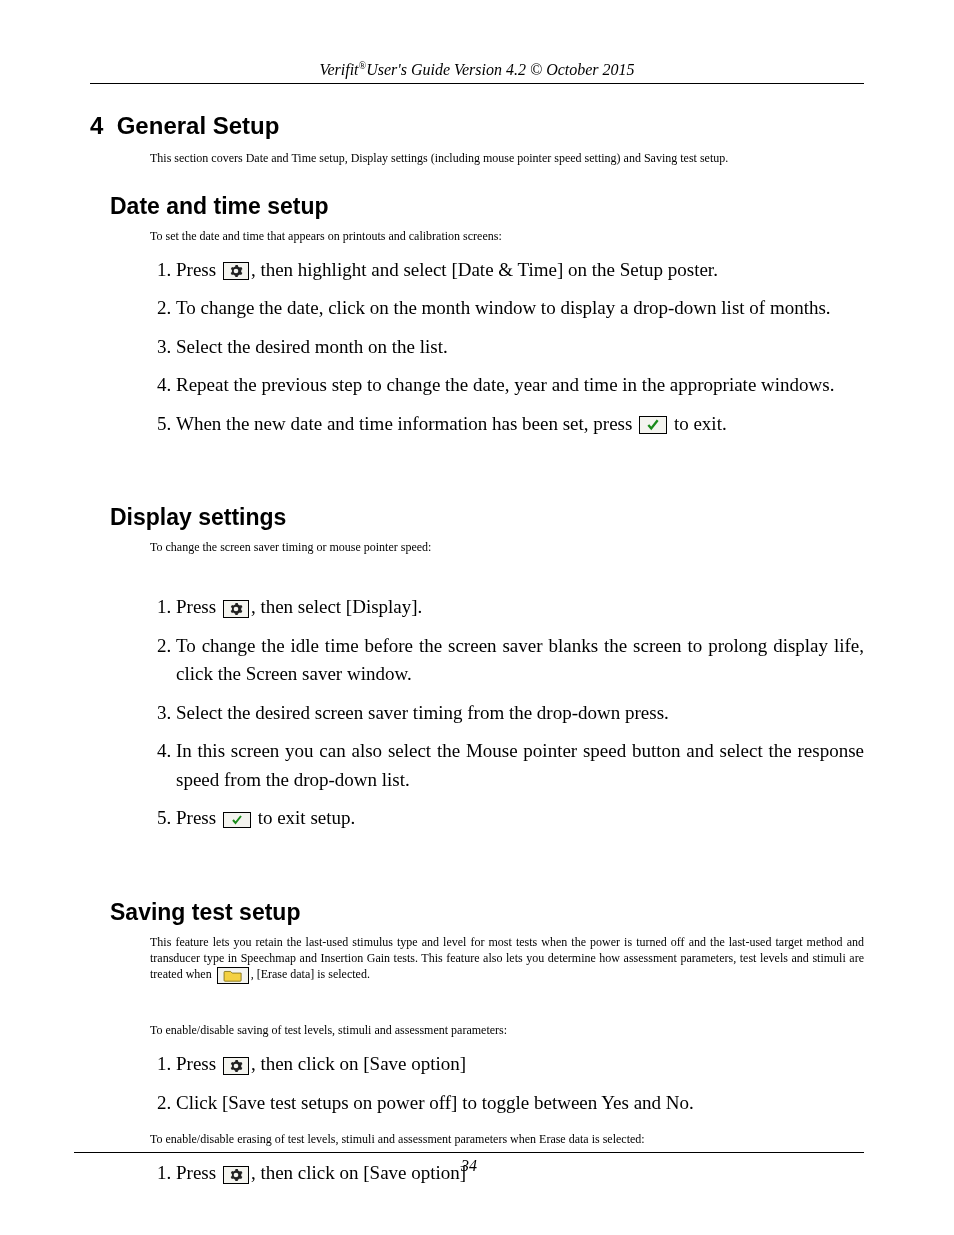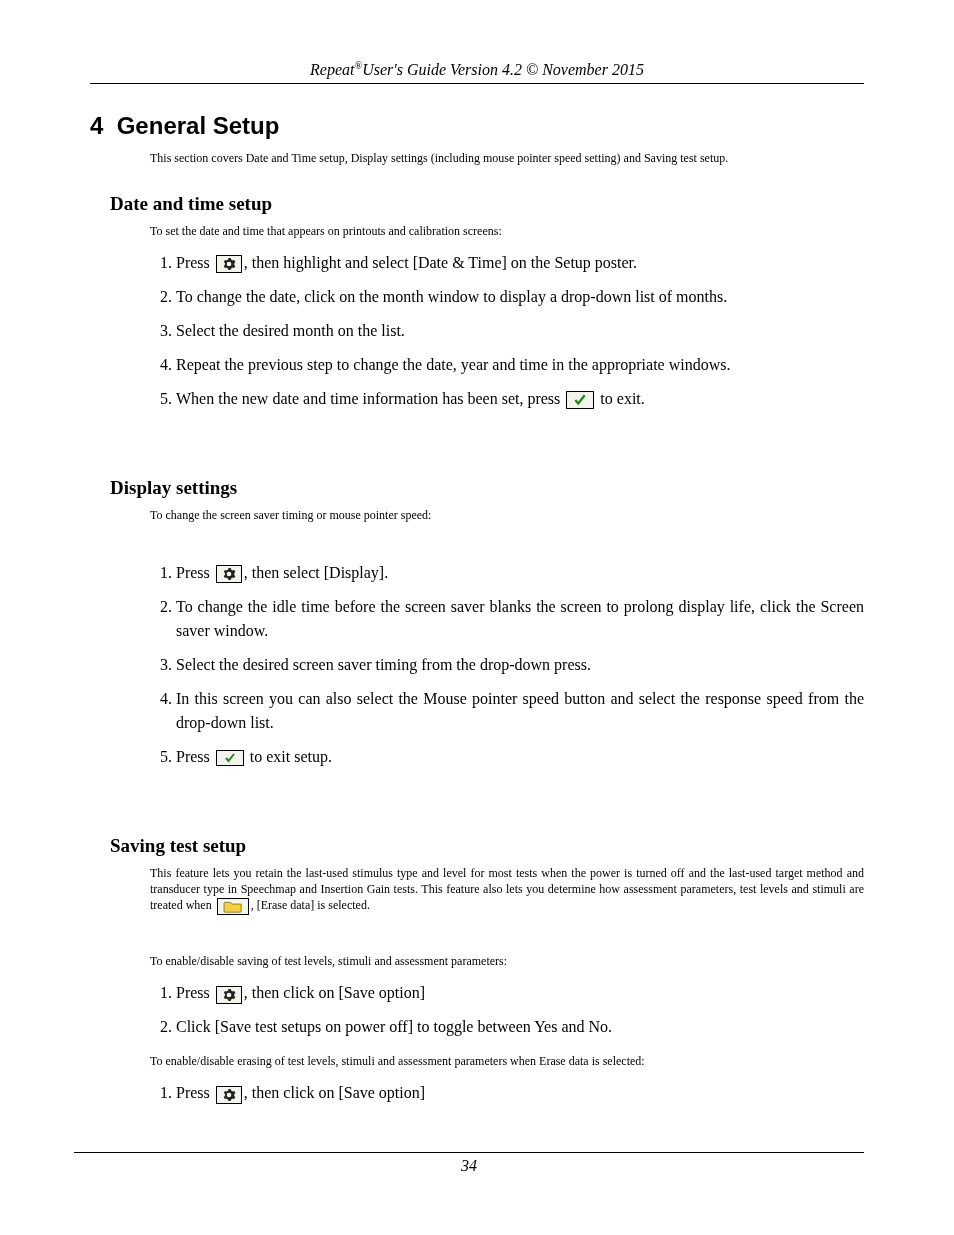--- a/index.html
+++ b/index.html
@@ -30,33 +30,33 @@
     font-size: 10px;
     font-style: italic;
   }
   .chapter-title {
     font-family: Arial, Helvetica, sans-serif;
     font-weight: bold;
     font-size: 24px;
     margin: 22px 0 10px 0;
   }
   .section-title {
-    font-family: Liberation Serif, serif;
+    font-family: Liberation Sans, sans-serif;
     font-weight: bold;
-    font-size: 19px;
+    font-size: 23px;
     margin: 26px 0 8px 20px;
   }
   .body-text {
     font-size: 12px;
     margin: 0 0 12px 60px;
     text-align: justify;
     line-height: 1.35;
   }
   ol.steps {
-    font-size: 16px;
+    font-size: 19px;
     margin: 0 0 14px 60px;
     padding-left: 26px;
     text-align: justify;
   }
   ol.steps li {
     margin-bottom: 10px;
     line-height: 1.5;
   }
   .icon-box {
     display: inline-block;
@@ -85,21 +85,21 @@
   .gap {
     height: 26px;
   }
 </style>
 </head>
 <body>
 
 <div class="page">
 
   <div class="header">
-    <span>Repeat</span><span class="sup">®</span><span>User's Guide Version 4.2 © November 2015</span>
+    <span>Verifit</span><span class="sup">®</span><span>User's Guide Version 4.2 © October 2015</span>
   </div>
 
   <h1 class="chapter-title">
     <span>4</span>&nbsp;&nbsp;<span>General Setup</span>
   </h1>
 
   <p class="body-text">This section covers Date and Time setup, Display settings (including mouse pointer speed setting) and Saving test setup.</p>
 
   <h2 class="section-title">Date and time setup</h2>
   <p class="body-text">To set the date and time that appears on printouts and calibration screens:</p>

